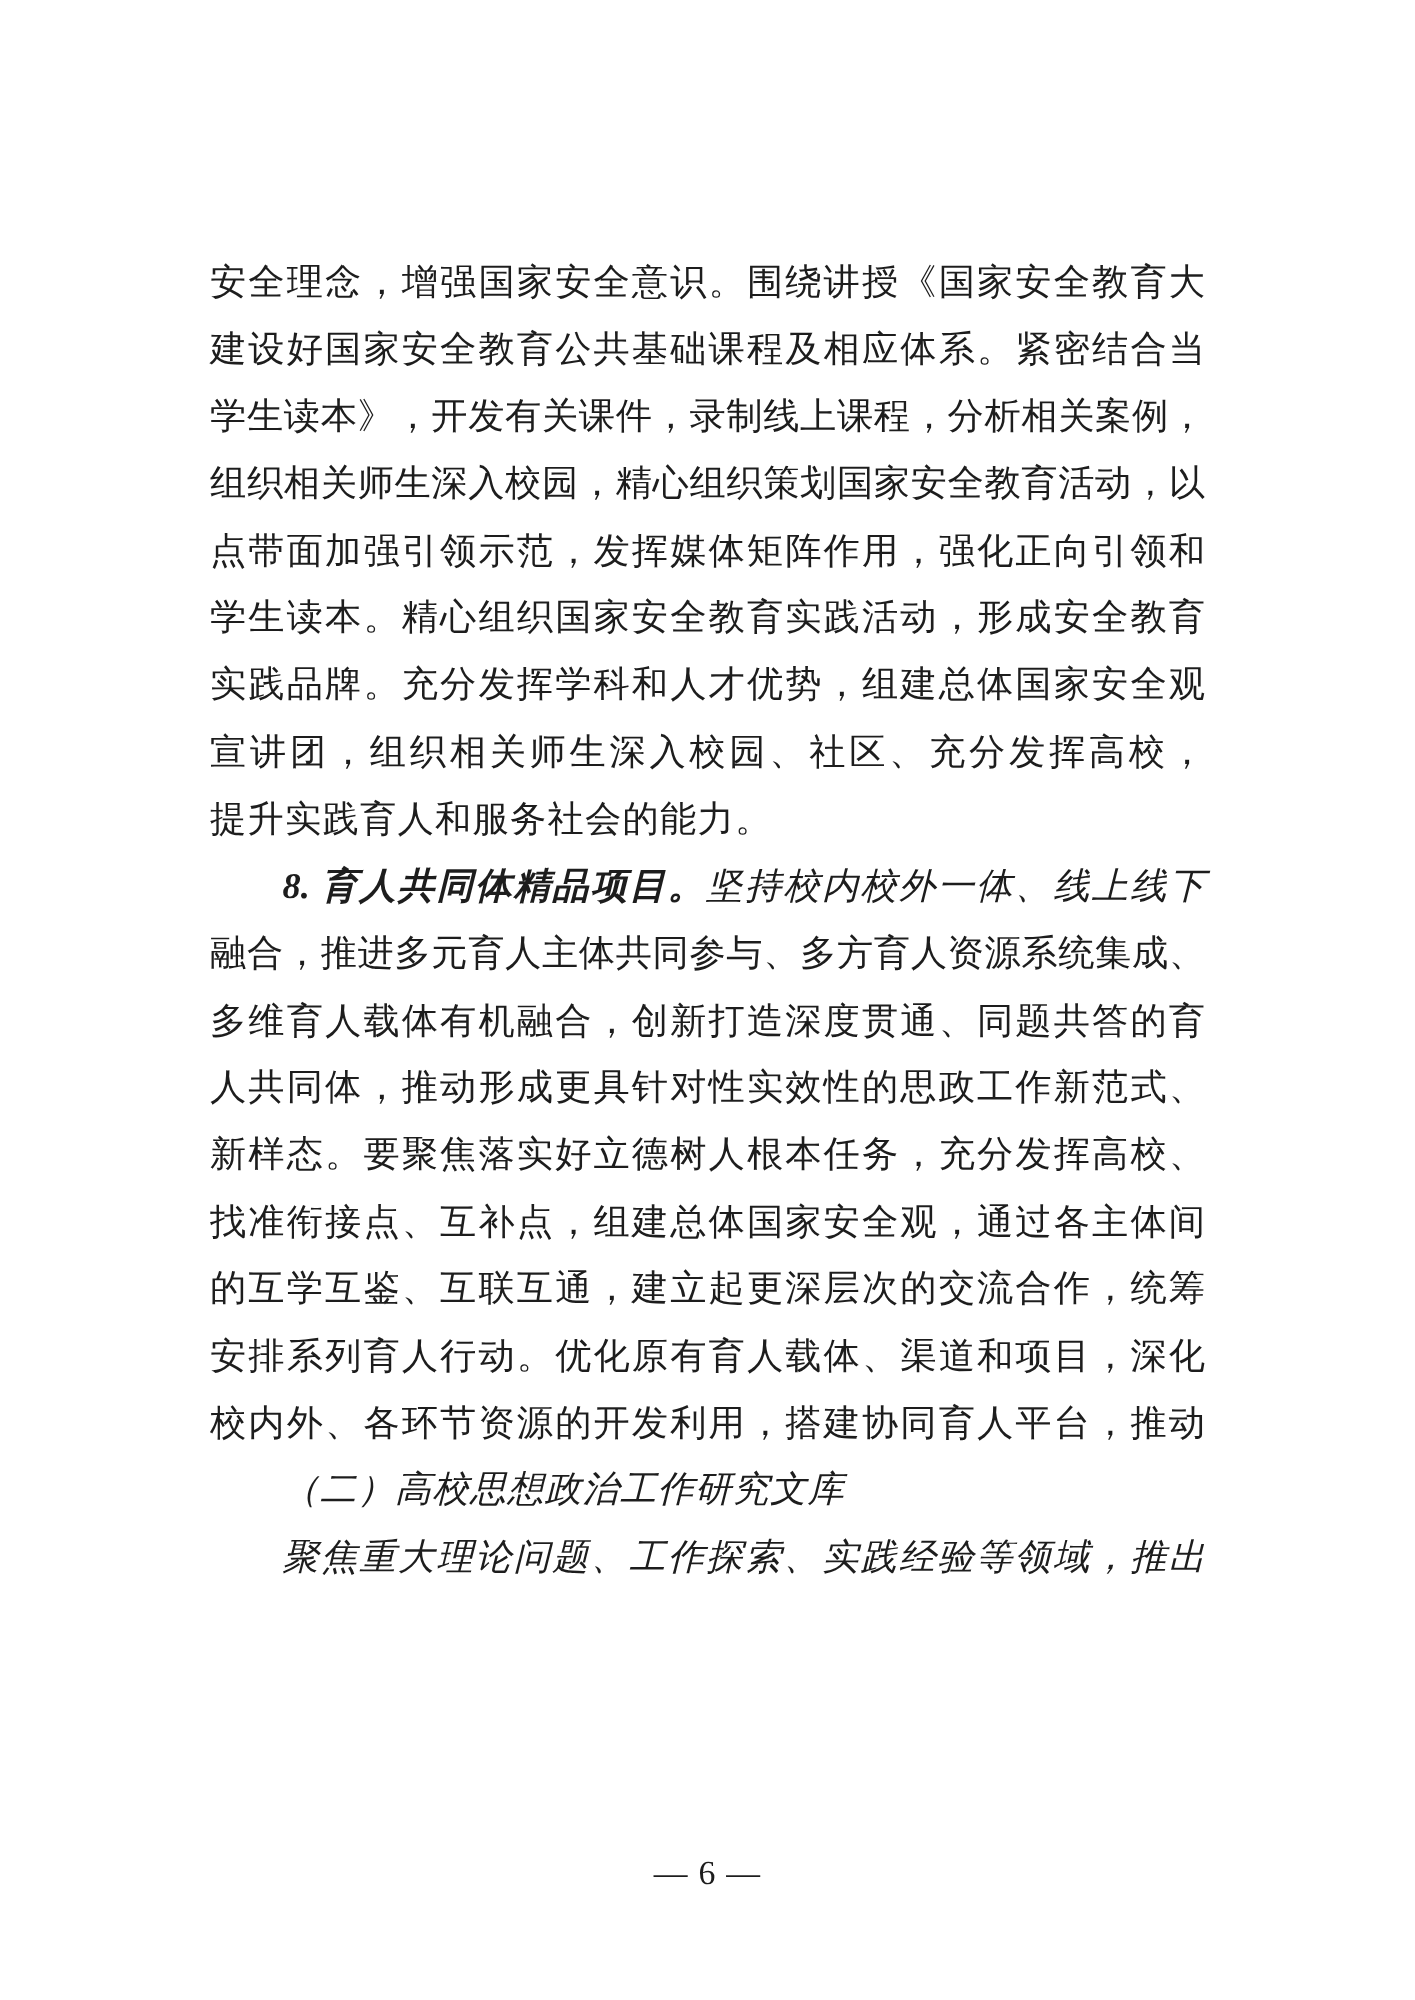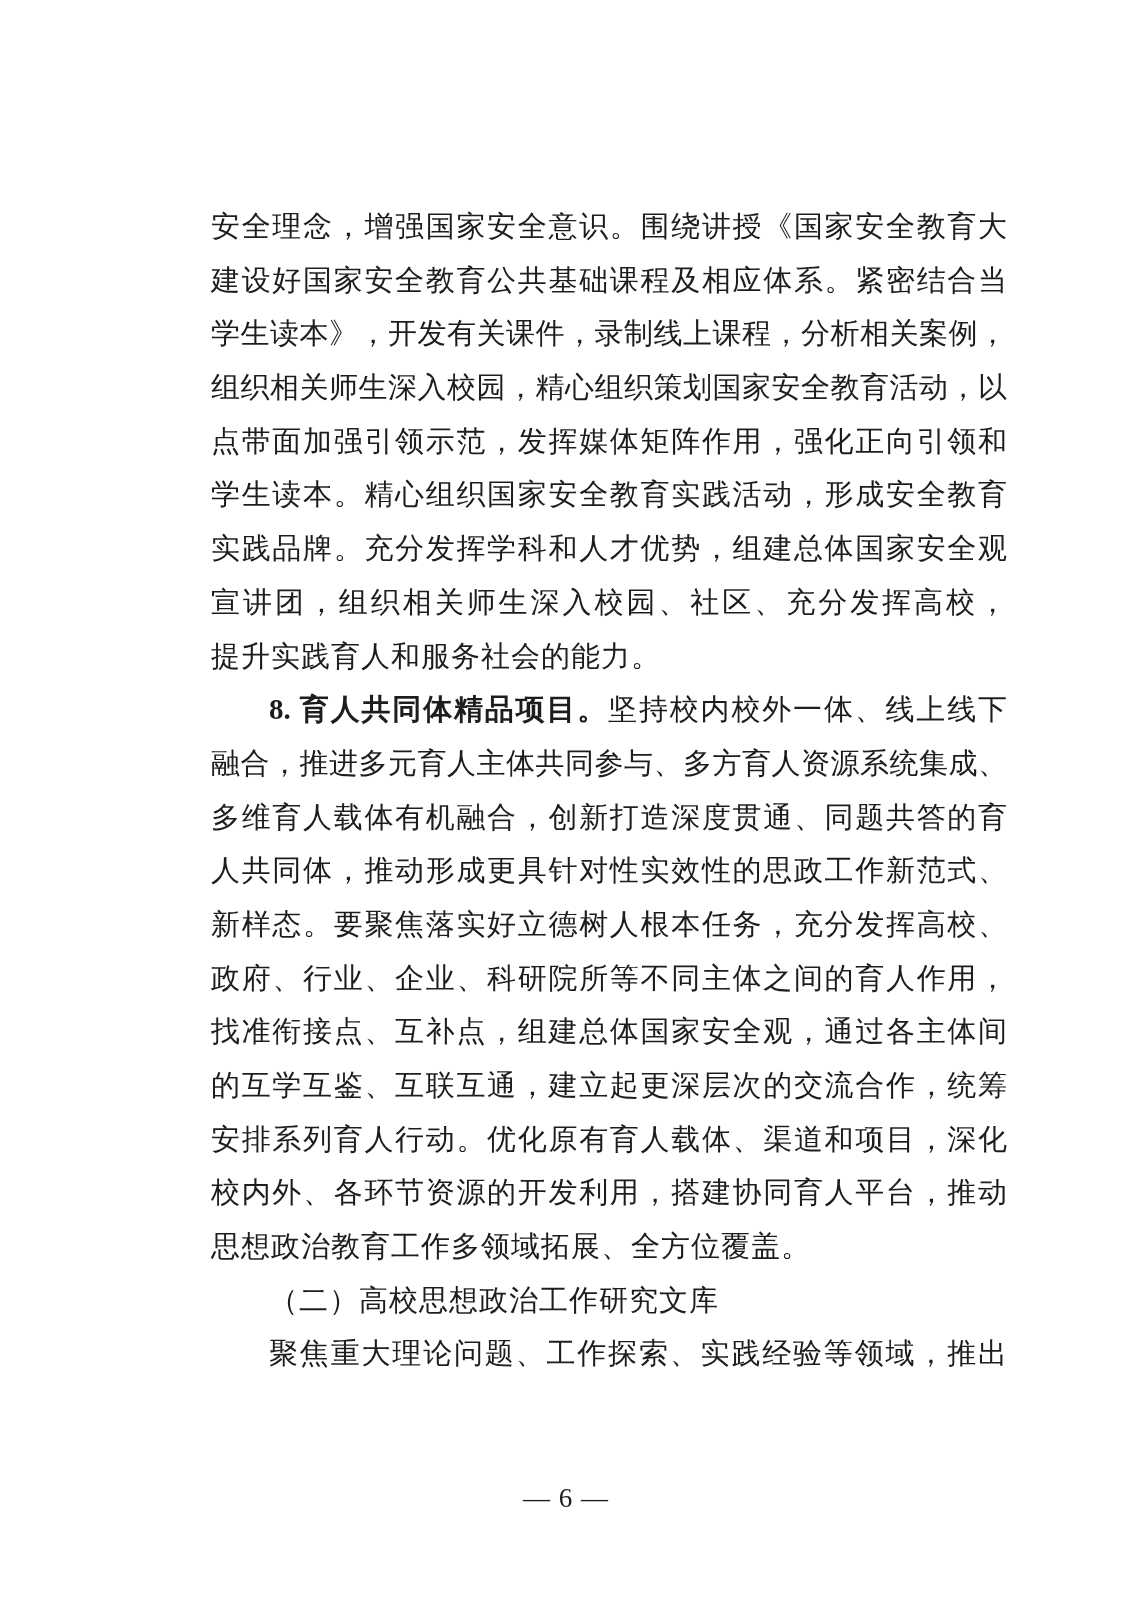--- a/index.html
+++ b/index.html
@@ -14,39 +14,39 @@
     background: #ffffff;
     font-family: "Liberation Serif", serif;
     color: #1d1d1d;
     overflow: hidden;
   }
   .textblock {
     position: absolute;
     left: 168px;
     top: 200px;
     width: 796px;
-    margin-left: 43px;
   }
   .line {
     height: 53.7px;
     line-height: 53.7px;
     font-size: 29px;
     white-space: nowrap;
     letter-spacing: 1px;
   }
   
   .line.j {
     white-space: normal;
     text-align: justify;
     text-align-last: justify;
     letter-spacing: normal;
   }
   
   .line.ind {
     padding-left: 58px;
+    font-style: italic;
   }
   .bold-lead {
     font-weight: 700;
   }
   .pagenum {
     position: absolute;
     top: 1482px;
     left: 0;
     width: 100%;
     text-align: center;
@@ -74,26 +74,24 @@
   </div>
 
   <div>
     <div class="line j ind">
       <span class="bold-lead">8. 育人共同体精品项目。</span><span>坚持校内校外一体、线上线下</span>
     </div>
     <div class="line j">融合，推进多元育人主体共同参与、多方育人资源系统集成、</div>
     <div class="line j">多维育人载体有机融合，创新打造深度贯通、同题共答的育</div>
     <div class="line j">人共同体，推动形成更具针对性实效性的思政工作新范式、</div>
     <div class="line j">新样态。要聚焦落实好立德树人根本任务，充分发挥高校、</div>
-    <div class="line j">政府、行业、企业、科研院所等不同主体之间的育人作用，</div>
     <div class="line j">找准衔接点、互补点，组建总体国家安全观，通过各主体间</div>
     <div class="line j">的互学互鉴、互联互通，建立起更深层次的交流合作，统筹</div>
     <div class="line j">安排系列育人行动。优化原有育人载体、渠道和项目，深化</div>
     <div class="line j">校内外、各环节资源的开发利用，搭建协同育人平台，推动</div>
-    <div class="line">思想政治教育工作多领域拓展、全方位覆盖。</div>
   </div>
 
   <div class="line ind">（二）高校思想政治工作研究文库</div>
 
   <div>
     <div class="line j ind">聚焦重大理论问题、工作探索、实践经验等领域，推出</div>
   </div>
 
 </div>
 

